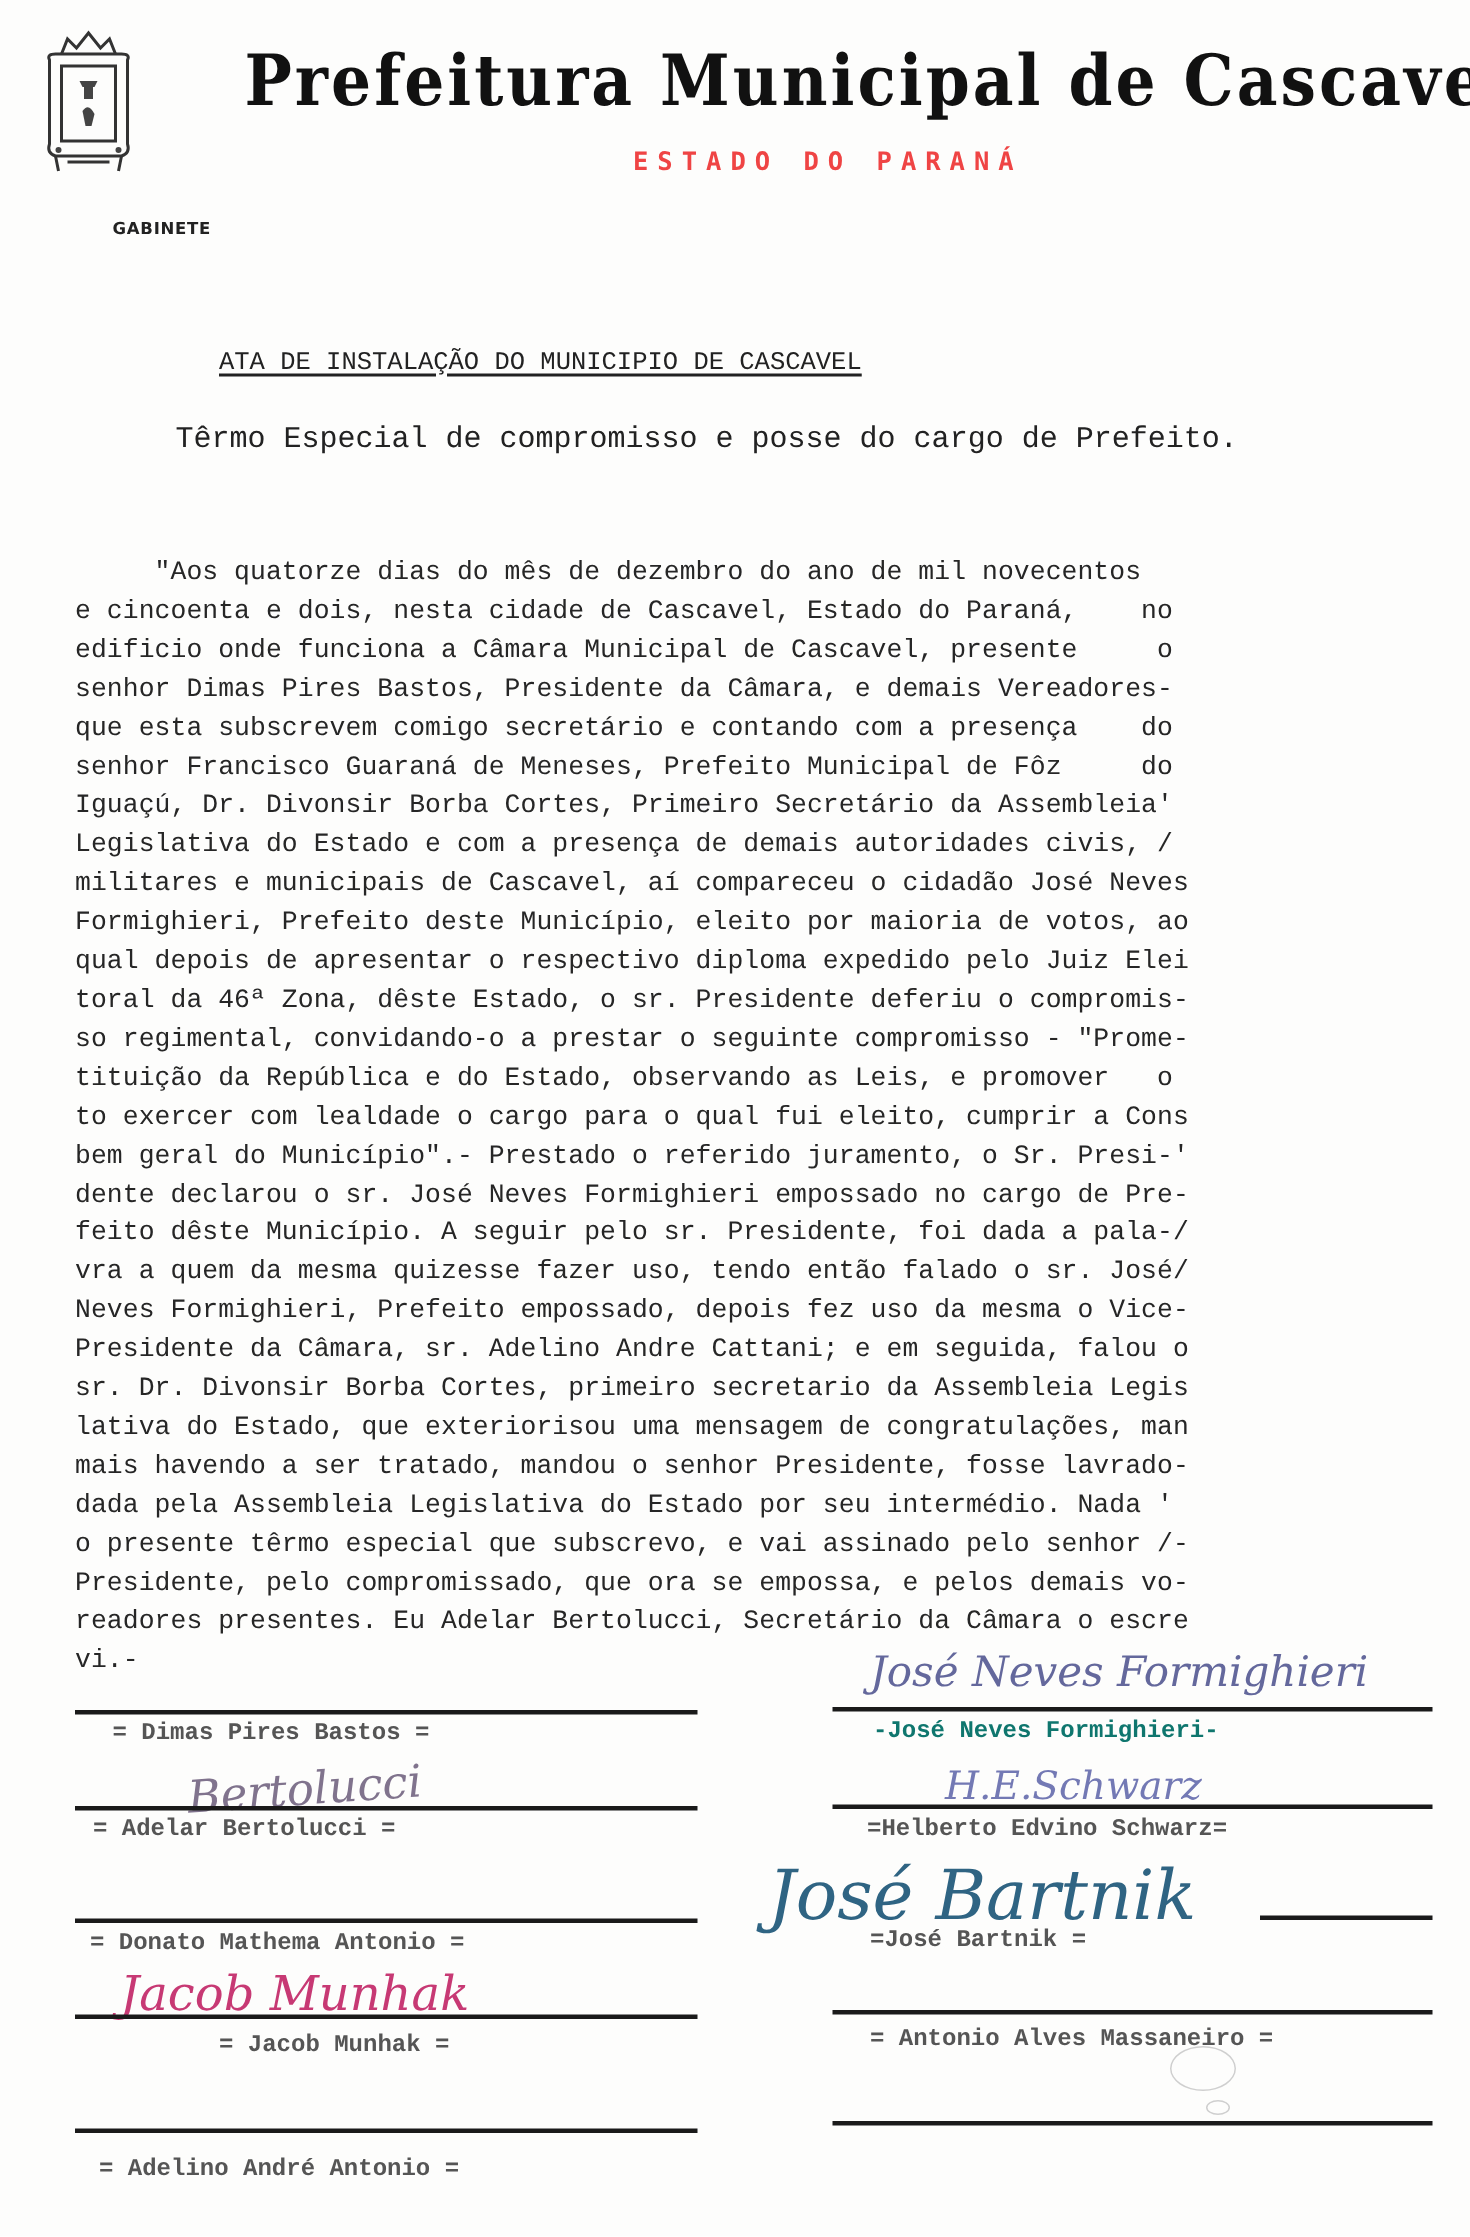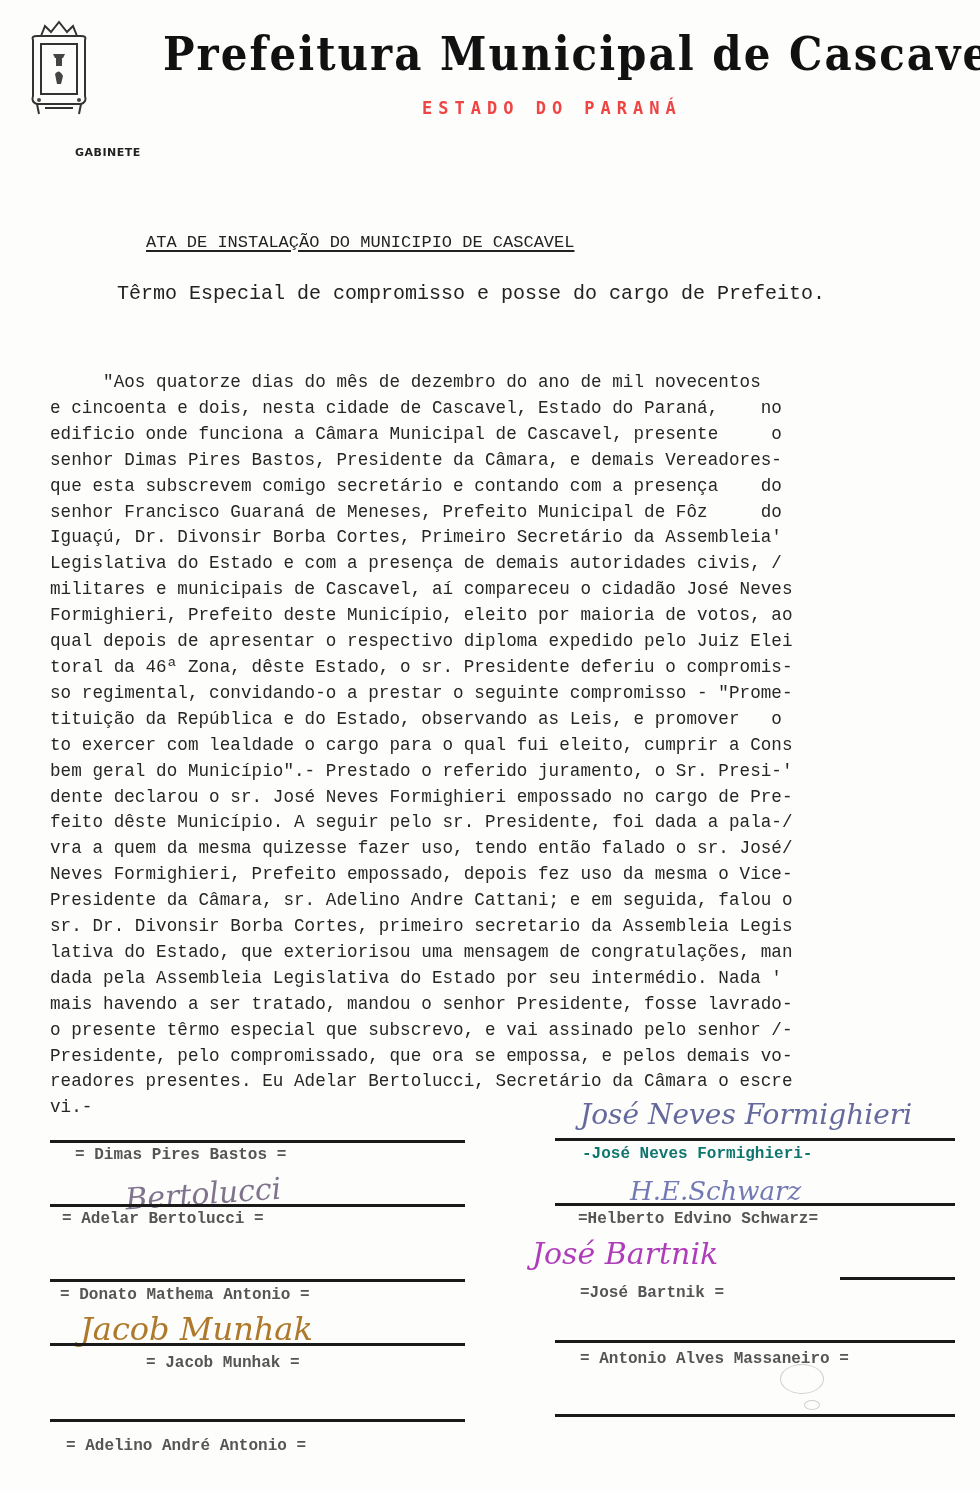--- a/index.html
+++ b/index.html
@@ -72,63 +72,63 @@
     <div class="line">tituição da República e do Estado, observando as Leis, e promover   o</div>
     <div class="line">to exercer com lealdade o cargo para o qual fui eleito, cumprir a Cons</div>
     <div class="line">bem geral do Município".- Prestado o referido juramento, o Sr. Presi-'</div>
     <div class="line">dente declarou o sr. José Neves Formighieri empossado no cargo de Pre-</div>
     <div class="line">feito dêste Município. A seguir pelo sr. Presidente, foi dada a pala-/</div>
     <div class="line">vra a quem da mesma quizesse fazer uso, tendo então falado o sr. José/</div>
     <div class="line">Neves Formighieri, Prefeito empossado, depois fez uso da mesma o Vice-</div>
     <div class="line">Presidente da Câmara, sr. Adelino Andre Cattani; e em seguida, falou o</div>
     <div class="line">sr. Dr. Divonsir Borba Cortes, primeiro secretario da Assembleia Legis</div>
     <div class="line">lativa do Estado, que exteriorisou uma mensagem de congratulações, man</div>
+    <div class="line">mais havendo a ser tratado, mandou o senhor Presidente, fosse lavrado-</div>
     <div class="line">dada pela Assembleia Legislativa do Estado por seu intermédio. Nada '</div>
-    <div class="line">mais havendo a ser tratado, mandou o senhor Presidente, fosse lavrado-</div>
     <div class="line">o presente têrmo especial que subscrevo, e vai assinado pelo senhor /-</div>
     <div class="line">Presidente, pelo compromissado, que ora se empossa, e pelos demais vo-</div>
     <div class="line">readores presentes. Eu Adelar Bertolucci, Secretário da Câmara o escre</div>
     <div class="line">vi.-</div>
   </div>
 
   <div>
     <div class="sig-rule" style="left:50px; top:1140px; width:415px;"></div>
     <div class="sig-name" style="left:62px; top:1146px;margin-left:13px;">= Dimas Pires Bastos =</div>
   </div>
   <div>
     <div class="sig-hand" style="left:125px; top:1176px; font-size:30px; transform:rotate(-4deg); color:#6b5c7a;">Bertolucci</div>
     <div class="sig-rule" style="left:50px; top:1204px; width:415px;"></div>
     <div class="sig-name" style="left:62px; top:1210px;">= Adelar Bertolucci =</div>
   </div>
   <div>
     <div class="sig-rule" style="left:50px; top:1279px; width:415px;"></div>
     <div class="sig-name" style="left:60px; top:1286px;">= Donato Mathema Antonio =</div>
   </div>
   <div>
-    <div class="sig-hand" style="left:80px; top:1310px; font-size:32px; color:#a16207;">Jacob Munhak</div>
+    <div class="sig-hand" style="left:80px; top:1310px; font-size:32px; color:#be185d;">Jacob Munhak</div>
     <div class="sig-rule" style="left:50px; top:1343px; width:415px;"></div>
     <div class="sig-name" style="left:146px; top:1354px;">= Jacob Munhak =</div>
   </div>
   <div>
     <div class="sig-rule" style="left:50px; top:1419px; width:415px;"></div>
     <div class="sig-name" style="left:66px; top:1437px;">= Adelino André Antonio =</div>
   </div>
 
   <div>
     <div class="sig-hand" style="left:580px; top:1098px; font-size:28px; color:#4a4f8c;">José Neves Formighieri</div>
     <div class="sig-rule" style="left:555px; top:1138px; width:400px;"></div>
     <div class="sig-name" style="left:582px; top:1145px; color:#0f766e;">-José Neves Formighieri-</div>
   </div>
   <div>
     <div class="sig-hand" style="left:630px; top:1176px; font-size:26px; color:#5c62a8;">H.E.Schwarz</div>
     <div class="sig-rule" style="left:555px; top:1203px; width:400px;"></div>
     <div class="sig-name" style="left:578px; top:1210px;">=Helberto Edvino Schwarz=</div>
   </div>
   <div>
-    <div class="sig-hand" style="left:532px; top:1236px; font-size:30px; color:#a21caf;">José Bartnik</div>
+    <div class="sig-hand" style="left:512px; top:1236px; font-size:46px; color:#0c4a6e;">José Bartnik</div>
     <div class="sig-rule" style="left:840px; top:1277px; width:115px;"></div>
     <div class="sig-name" style="left:580px; top:1284px;">=José Bartnik =</div>
   </div>
   <div>
     <div class="sig-rule" style="left:555px; top:1340px; width:400px;"></div>
     <div class="sig-name" style="left:580px; top:1350px;">= Antonio Alves Massaneiro =</div>
   </div>
   <div class="sig-rule" style="left:555px; top:1414px; width:400px;"></div>
 
   <div class="watermark-bubble"></div>

